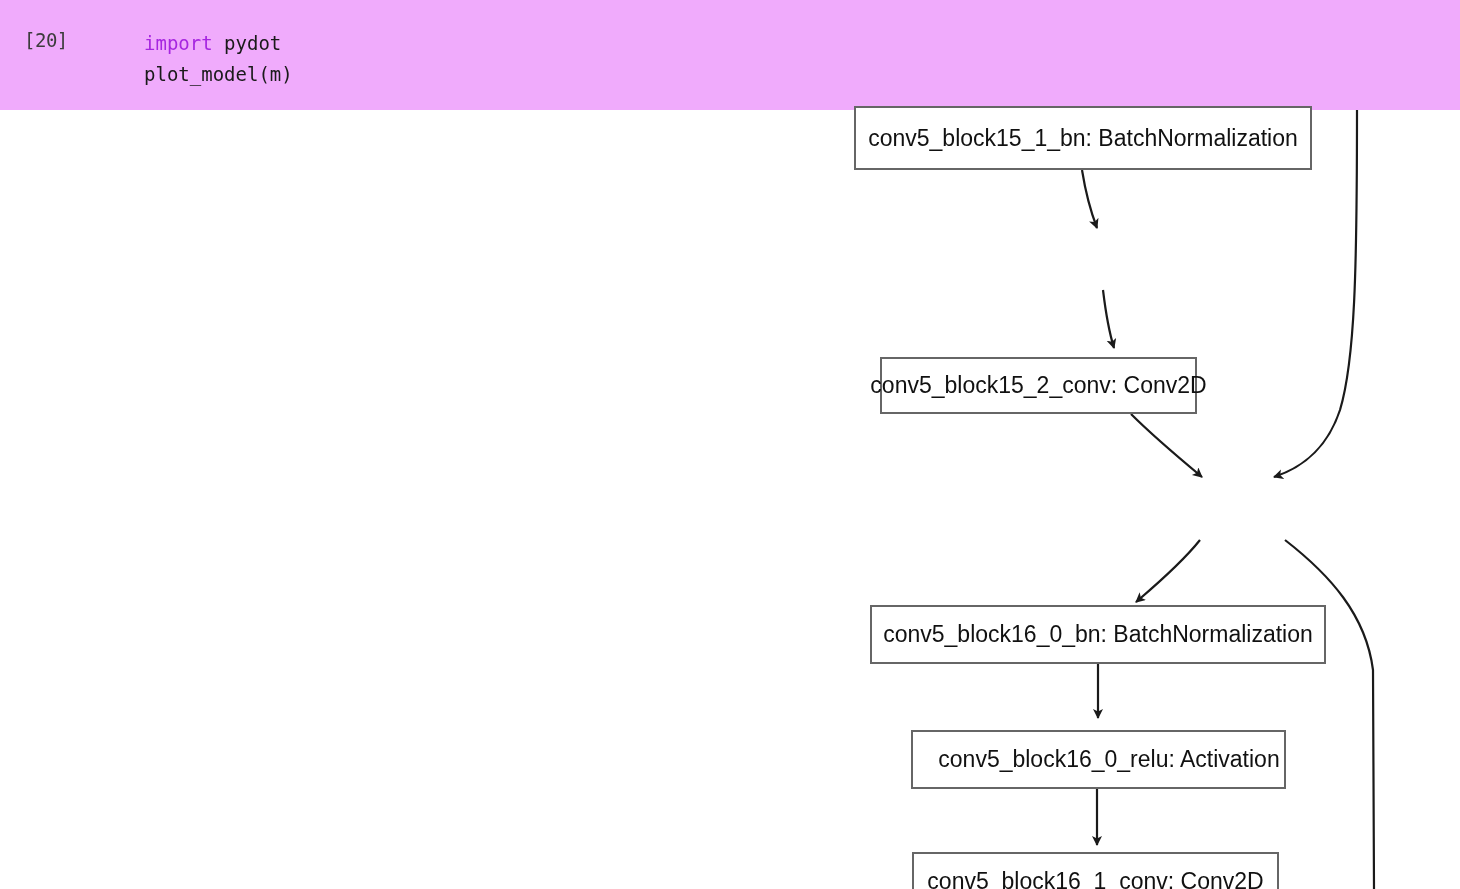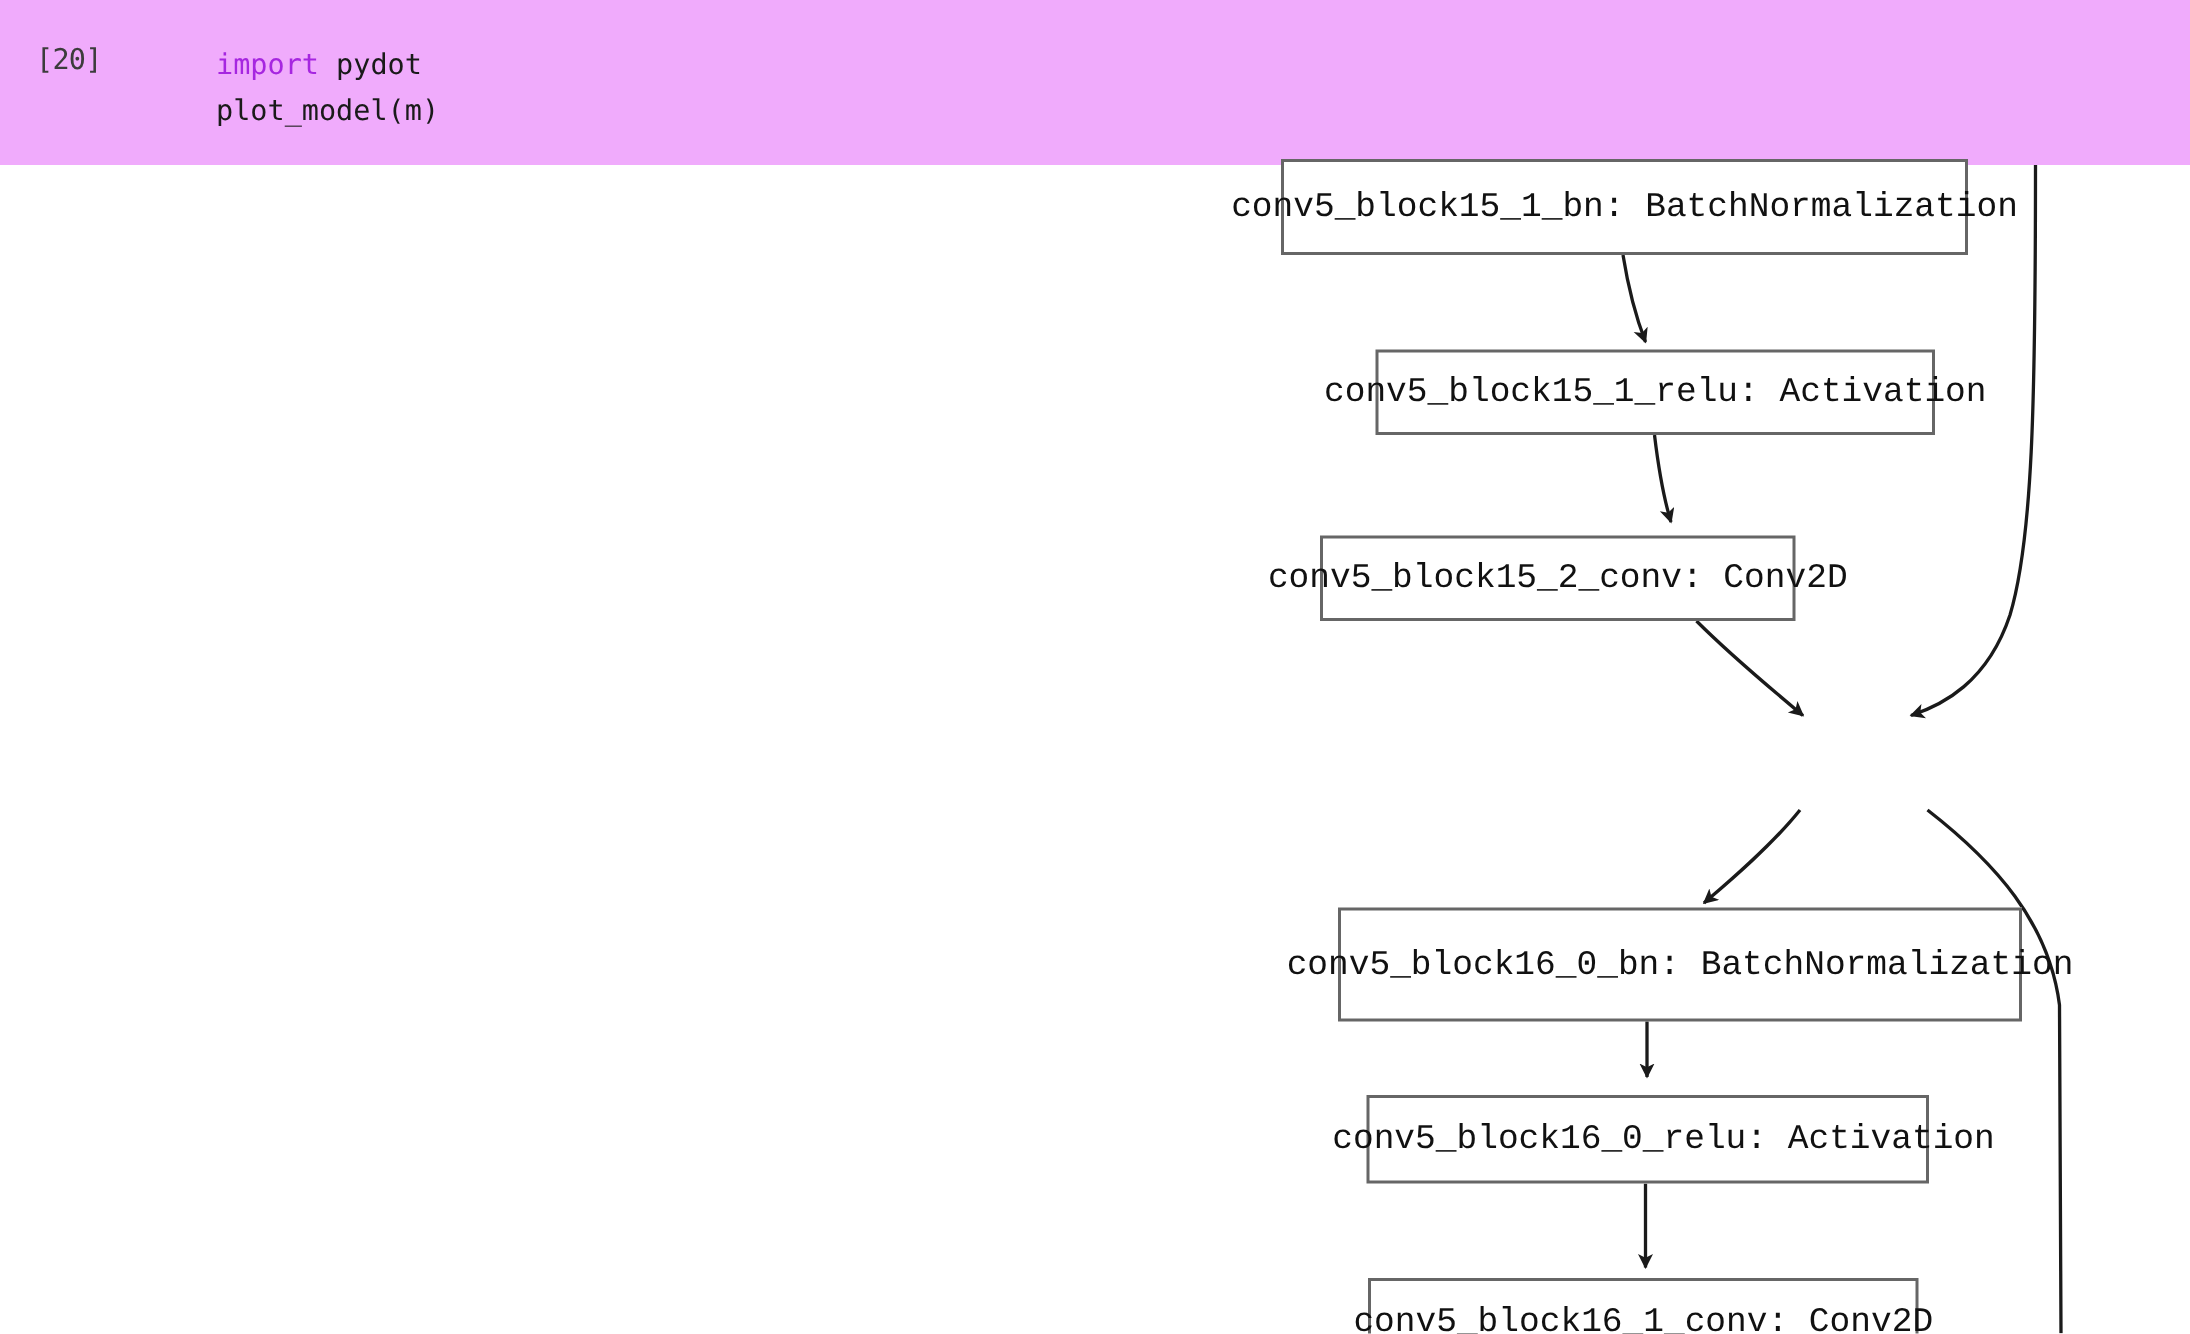--- a/index.html
+++ b/index.html
@@ -68,21 +68,21 @@
   .node-box {
     position: absolute;
     box-sizing: border-box;
     background: #ffffff;
     border: 2px solid #666666;
     display: flex;
     align-items: center;
     justify-content: center;
   }
   .node-label {
-    font-family: Liberation Mono, monospace;
+    font-family: Liberation Sans, sans-serif;
     font-size: 23px;
     color: #111111;
     white-space: nowrap;
     line-height: 1;
   }
 </style>
 </head>
 <body>
 
 <div id="code-cell">
@@ -114,30 +114,27 @@
 
     <path d="M1098,554 L1098,608" stroke="#1a1a1a" stroke-width="2.2" fill="none" marker-end="url(#ah)"></path>
 
     <path d="M1097,679 L1097,735" stroke="#1a1a1a" stroke-width="2.2" fill="none" marker-end="url(#ah)"></path>
   </svg>
 
   <div class="node-box" style="left:854px; top:-4px; width:458px; height:64px;">
     <span class="node-label">conv5_block15_1_bn: BatchNormalization</span>
   </div>
 
-  <div class="node-box" style="left:917px; top:123px; width:373px; height:57px;">
-    <span class="node-label">conv5_block15_1_relu: Activation</span>
-  </div>
 
   <div class="node-box" style="left:880px; top:247px; width:317px; height:57px;">
     <span class="node-label">conv5_block15_2_conv: Conv2D</span>
   </div>
 
 
-  <div class="node-box" style="left:870px; top:495px; width:456px; height:76px;margin-left:22px;">
+  <div class="node-box" style="left:870px; top:495px; width:456px; height:59px;">
     <span class="node-label">conv5_block16_0_bn: BatchNormalization</span>
   </div>
 
   <div class="node-box" style="left:911px; top:620px; width:375px; height:59px;padding-left:21px;">
     <span class="node-label">conv5_block16_0_relu: Activation</span>
   </div>
 
   <div class="node-box" style="left:912px; top:742px; width:367px; height:59px;">
     <span class="node-label">conv5_block16_1_conv: Conv2D</span>
   </div>

